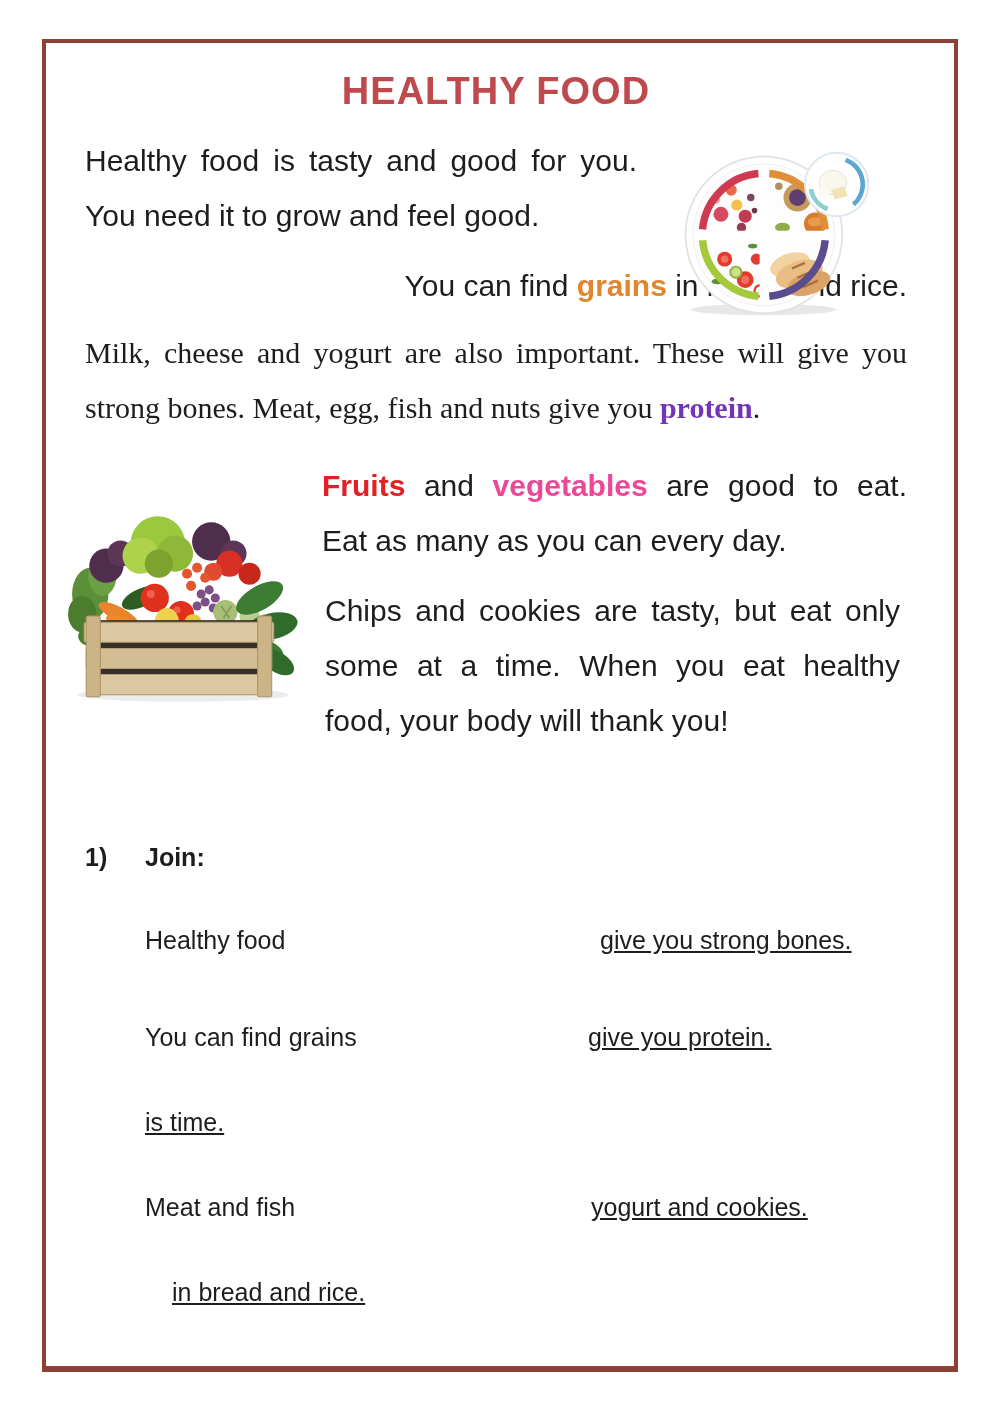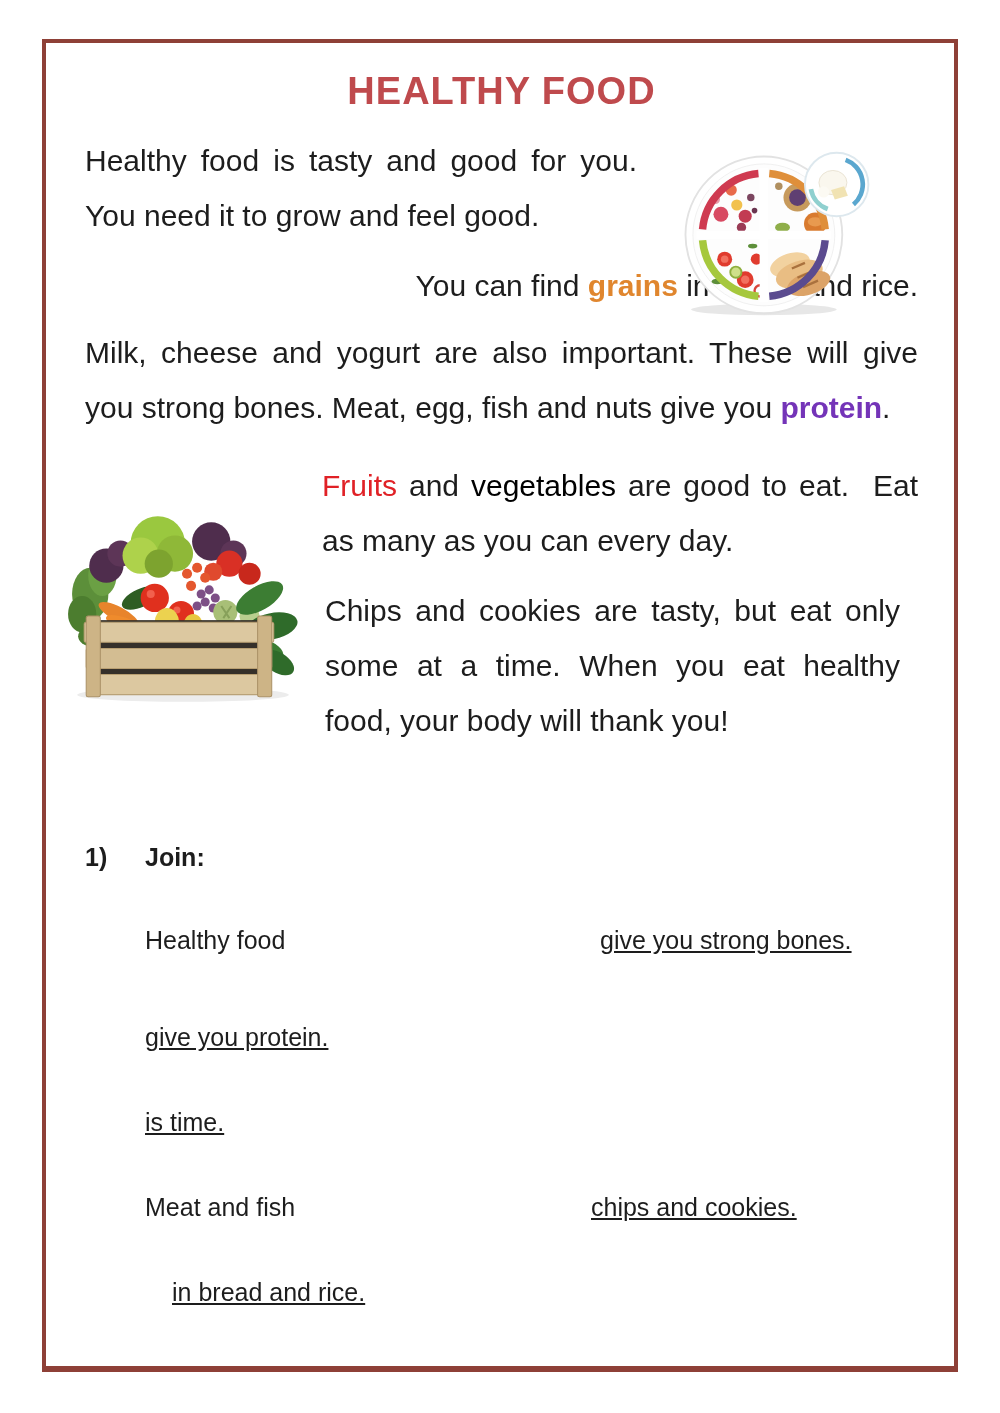--- a/index.html
+++ b/index.html
@@ -1,27 +1,27 @@
 <!DOCTYPE html>
 <html><head>
 <meta charset="utf-8">
 <style>
   html,body{margin:0;padding:0;background:#ffffff;width:1000px;height:1413px;overflow:hidden;}
   body{font-family:"Liberation Sans", sans-serif;}
   .page{
     position:relative;box-sizing:border-box;
     margin:39px 0 0 42px;width:916px;height:1333px;
     border:4px solid #8e4037;border-bottom-width:6px;
-    padding:28px 36px 0 39px;background:#fff;overflow:hidden;
+    padding:28px 47px 0 39px;background:#fff;overflow:hidden;
   }
   .title{margin:0;text-align:center;font-size:38px;font-weight:700;color:#bf4a4d;line-height:40px;letter-spacing:1px;}
   .para{font-size:30px;line-height:55px;color:#1d1d1d;text-align:justify;white-space:pre-wrap;margin:0;}
   .p1{width:552px;margin-top:22px;margin-bottom:15px;}
   .p2{margin-bottom:12px;text-align:right;}
-  .p3{margin-bottom:23px;}
+  .p3{margin-bottom:23px;font-family:Liberation Serif, serif;}
   .p4{margin-left:237px;margin-bottom:15px;}
   .p5{margin-left:240px;width:575px;}
   .plate-img{position:absolute;left:632px;top:105px;width:196px;height:170px;}
   .crate-img{position:absolute;left:16px;top:458px;width:242px;height:202px;}
   .exercise-heading{display:flex;font-size:25px;font-weight:700;line-height:30px;color:#1d1d1d;margin-top:94px;margin-bottom:53px;}
   .exercise-num{width:60px;}
   .join-list{margin:0;}
   .join-row{display:flex;margin-left:60px;margin-bottom:55px;font-size:25px;line-height:30px;color:#1d1d1d;}
   .join-row:nth-child(1){margin-bottom:67px;}
   .join-left{flex:0 0 443px;width:443px;}
@@ -33,21 +33,21 @@
 </head>
 <body>
 
 <div class="page">
 
   <h1 class="title">HEALTHY FOOD</h1>
 
   <p class="para p1"><span>Healthy food is tasty and good for you. You need it to grow and feel good.</span></p>
   <p class="para p2"><span>You can find </span><span style="color: rgb(224, 134, 46); font-weight: 700;">grains</span><span> in bread and rice.</span></p>
   <p class="para p3"><span>Milk, cheese and yogurt are also important. These will give you strong bones. Meat, egg, fish and nuts give you </span><span style="color: rgb(116, 52, 184); font-weight: 700;">protein</span><span>.</span></p>
-  <p class="para p4"><span style="color: rgb(224, 33, 38); font-weight: 400;">Fruits</span><span> and </span><span style="color: #000000; font-weight: 400;">vegetables</span><span> are good to eat.  Eat as many as you can every day.</span></p>
+  <p class="para p4"><span style="color: rgb(224, 33, 38); font-weight: 700;">Fruits</span><span> and </span><span style="color: #ec4899; font-weight: 700;">vegetables</span><span> are good to eat.  Eat as many as you can every day.</span></p>
   <p class="para p5"><span>Chips and cookies are tasty, but eat only some at a time. When you eat healthy food, your body will thank you!</span></p>
 
   <div class="plate-img" aria-label="food-groups-plate-photo">
     <svg viewBox="0 0 210 180" width="196" height="170" aria-hidden="true">
       <ellipse cx="92" cy="172" rx="78" ry="6" fill="#e7e7e7"></ellipse>
       <circle cx="92" cy="92" r="84" fill="#ffffff" stroke="#e2e2e2" stroke-width="2"></circle>
       <circle cx="92" cy="92" r="76" fill="#fdfdfd" stroke="#efefef" stroke-width="1"></circle>
 
       <g>
         <circle cx="46" cy="70" r="8" fill="#d84a62"></circle>
@@ -173,27 +173,28 @@
     <span class="exercise-num">1)</span>
     <span>Join:</span>
   </div>
 
   <div class="join-list">
     <div class="join-row">
       <span class="join-left">Healthy food</span>
       <span class="join-right">give you strong bones.</span>
     </div>
     <div class="join-row">
+      <span class="join-left">You can find grains</span>
       <span class="join-right">give you protein.</span>
     </div>
     <div class="join-row">
       <span class="join-right">is time.</span>
     </div>
     <div class="join-row">
       <span class="join-left">Meat and fish</span>
-      <span class="join-right">chips and cookies.</span>
+      <span class="join-right">yogurt and cookies.</span>
     </div>
     <div class="join-row">
       <span class="join-right">in bread and rice.</span>
     </div>
   </div>
 
 </div>
 
 </body></html>

